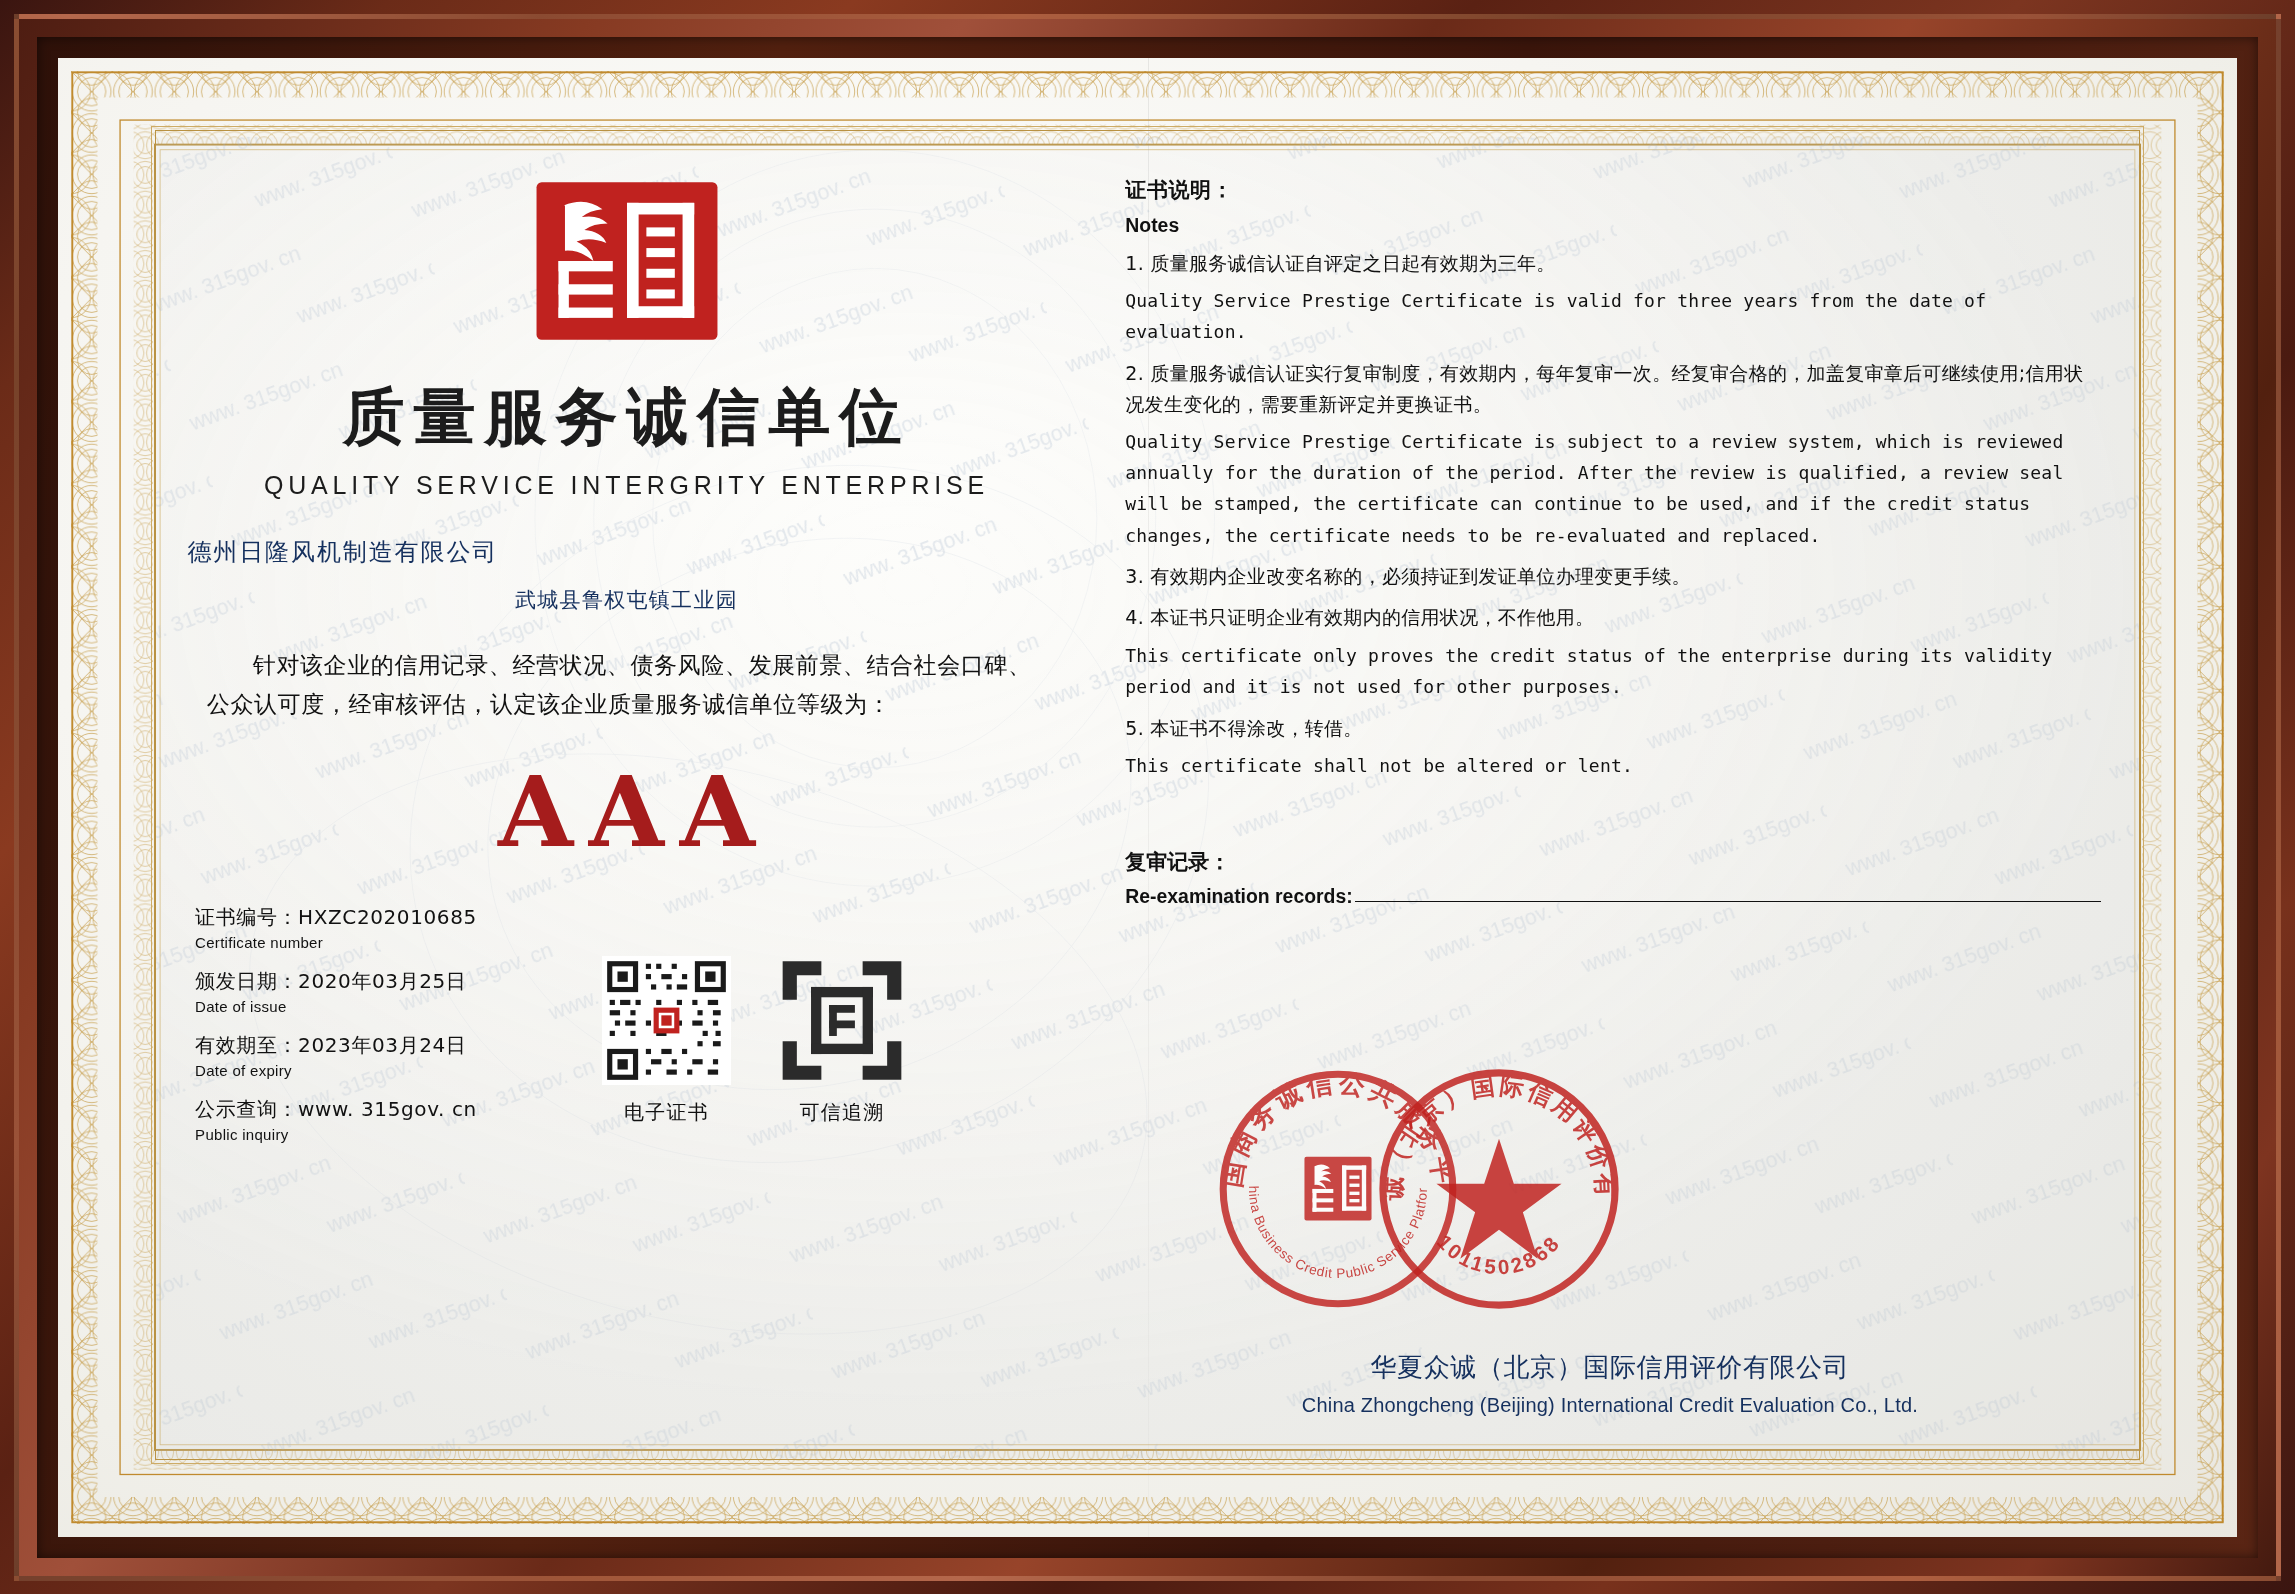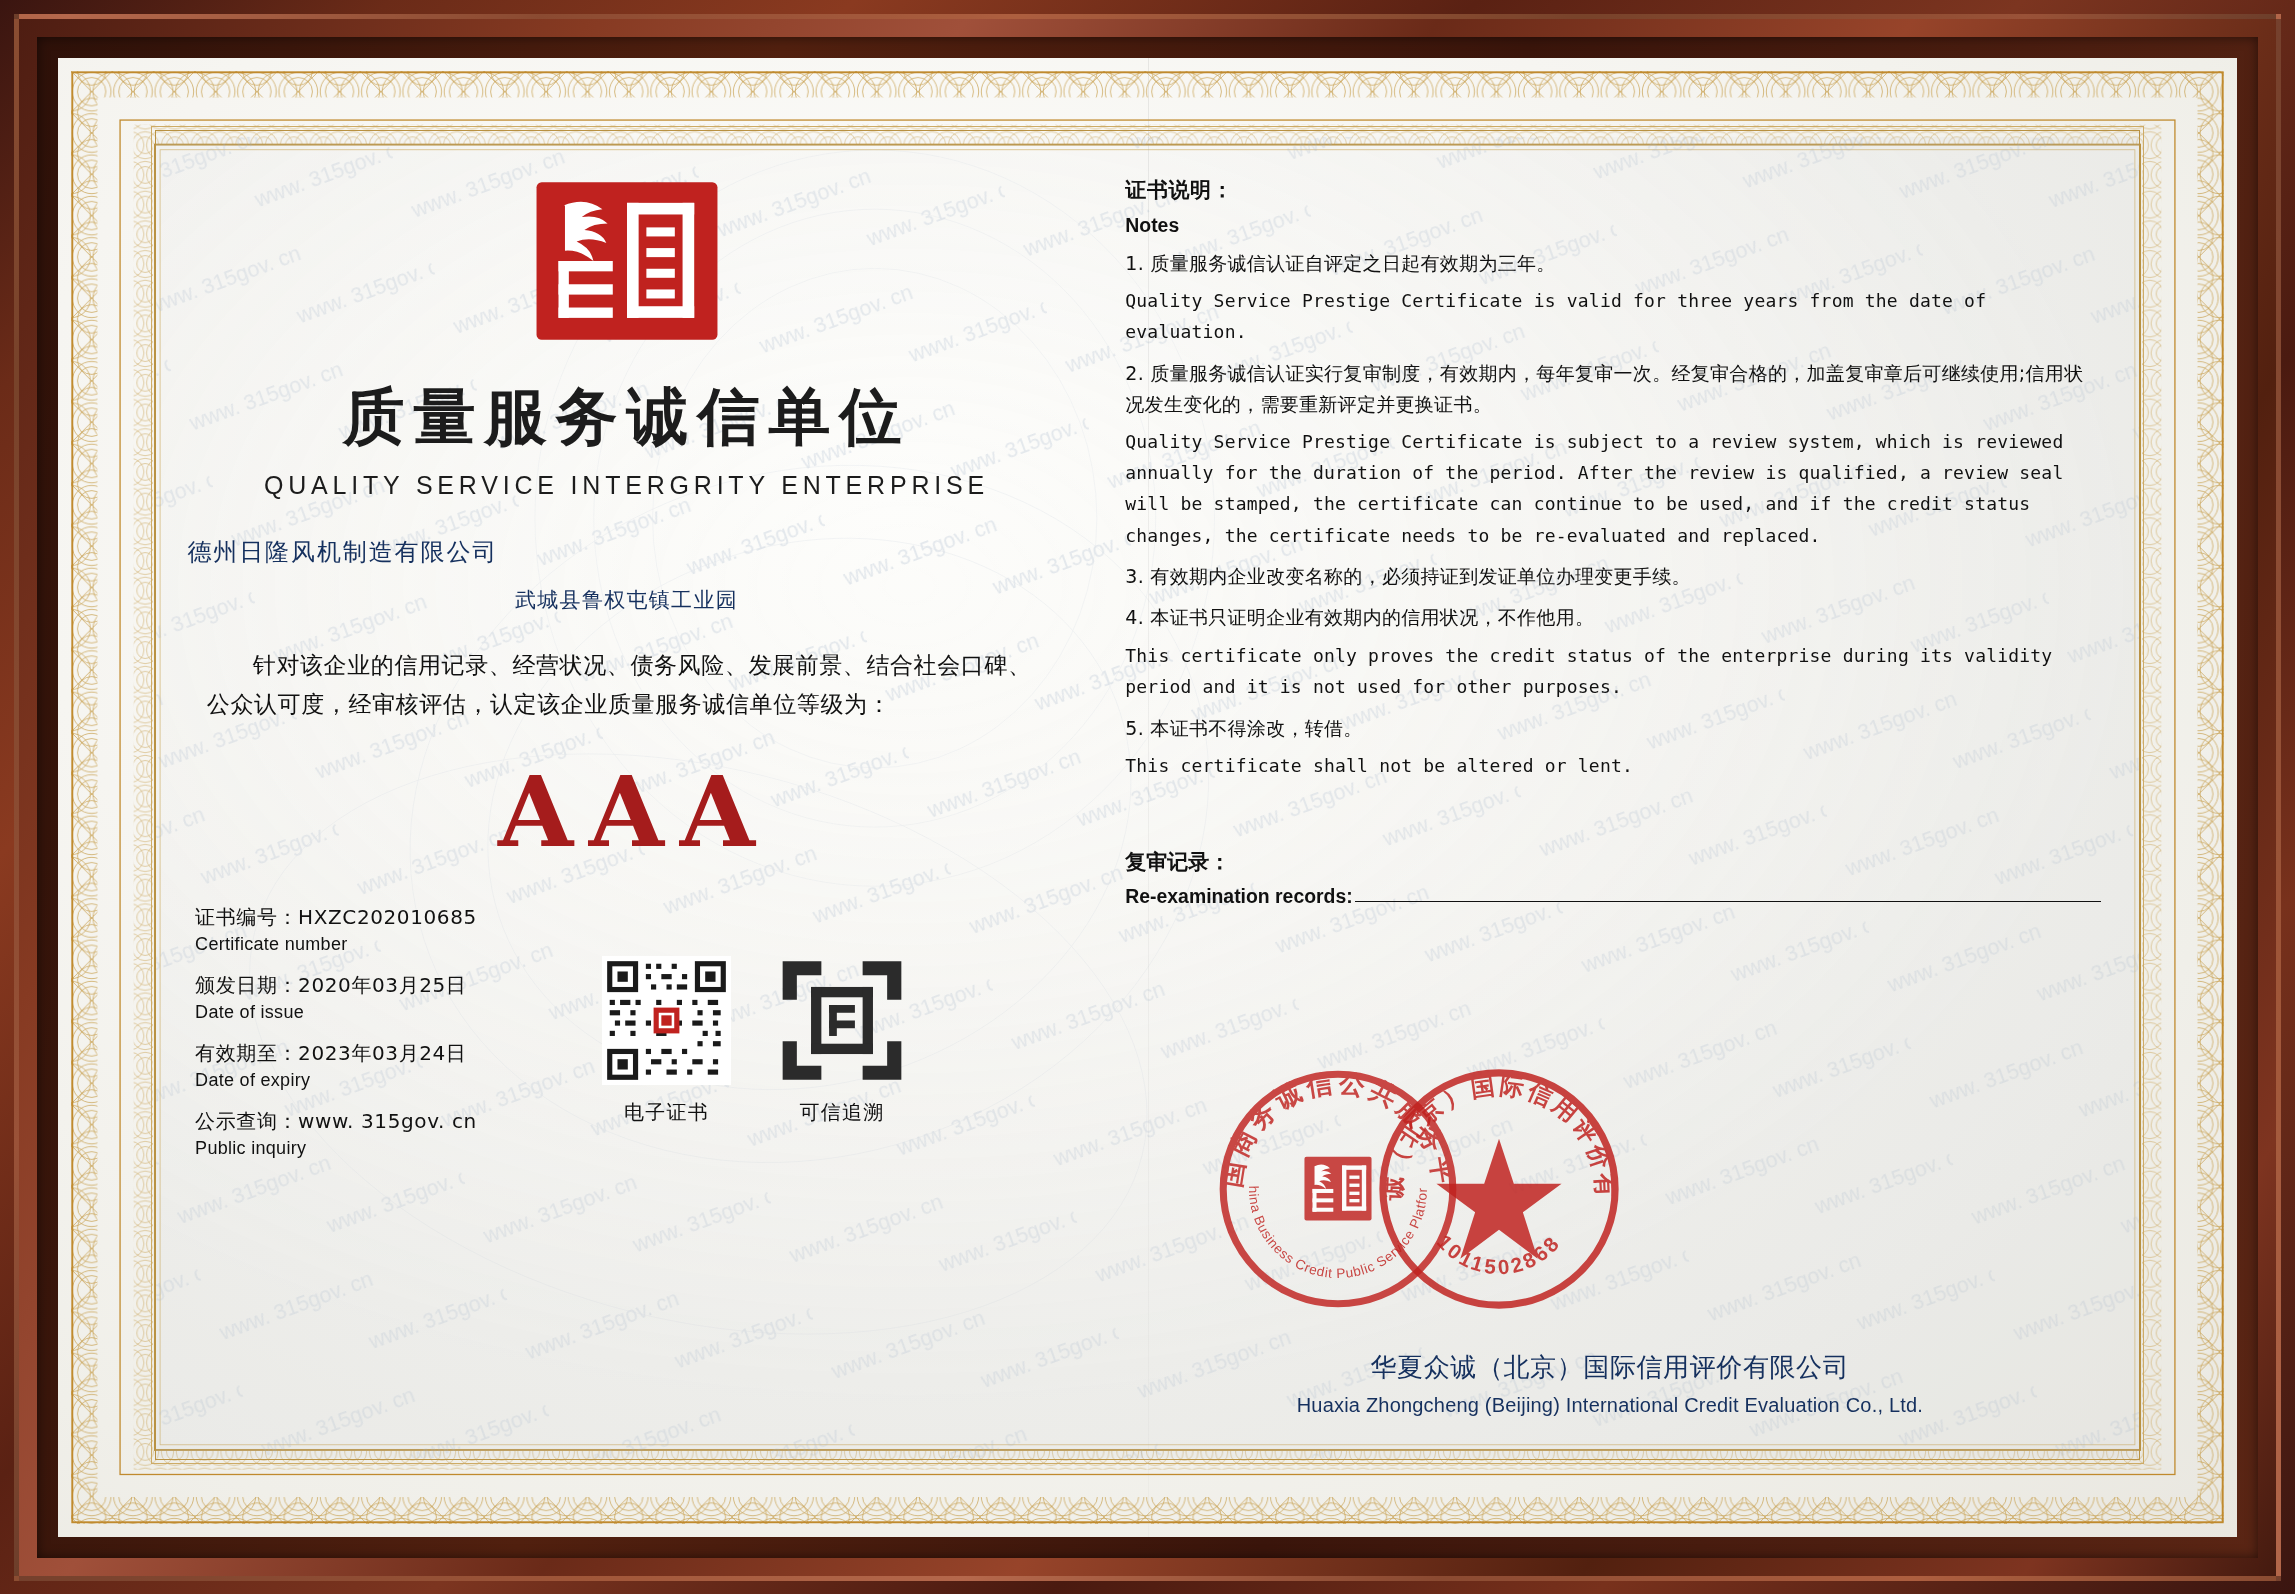--- a/index.html
+++ b/index.html
@@ -167,21 +167,21 @@
   .fields { width: 362px; }
   .field { margin-bottom: 17px; }
   .field .cn {
     font-size: 20px;
     color: #111;
     letter-spacing: 0.6px;
     font-family: "DejaVu Sans", "Liberation Sans", sans-serif;
     white-space: nowrap;
   }
   .field .en {
-    font-size: 18px;
+    font-size: 15px;
     color: #111;
     margin-top: 3.2px;
     letter-spacing: 0.3px;
     font-family: "Liberation Sans", sans-serif;
   }
 
   .codes {
     display: flex;
     gap: 45px;
     align-items: flex-start;
@@ -602,20 +602,20 @@
                   <textPath href="#arcBot2" startOffset="50%" text-anchor="middle">1011502868</textPath>
                 </text>
                 <path d="M200 122 l23 70 h74 l-60 44 l23 72 l-60 -45 l-60 45 l23 -72 l-60 -44 h74 z" fill="#c0221f"></path>
               </g>
             </svg>
           </div>
         </div>
 
         <div class="issuer">
           <div class="issuer-cn">华夏众诚（北京）国际信用评价有限公司</div>
-          <div class="issuer-en">Huaxia Zhongcheng (Beijing) International Credit Evaluation Co., Ltd.</div>
+          <div class="issuer-en">China Zhongcheng (Beijing) International Credit Evaluation Co., Ltd.</div>
         </div>
 
       </div>
     </div>
   </div>
 </div>
 
 
 </body></html>

